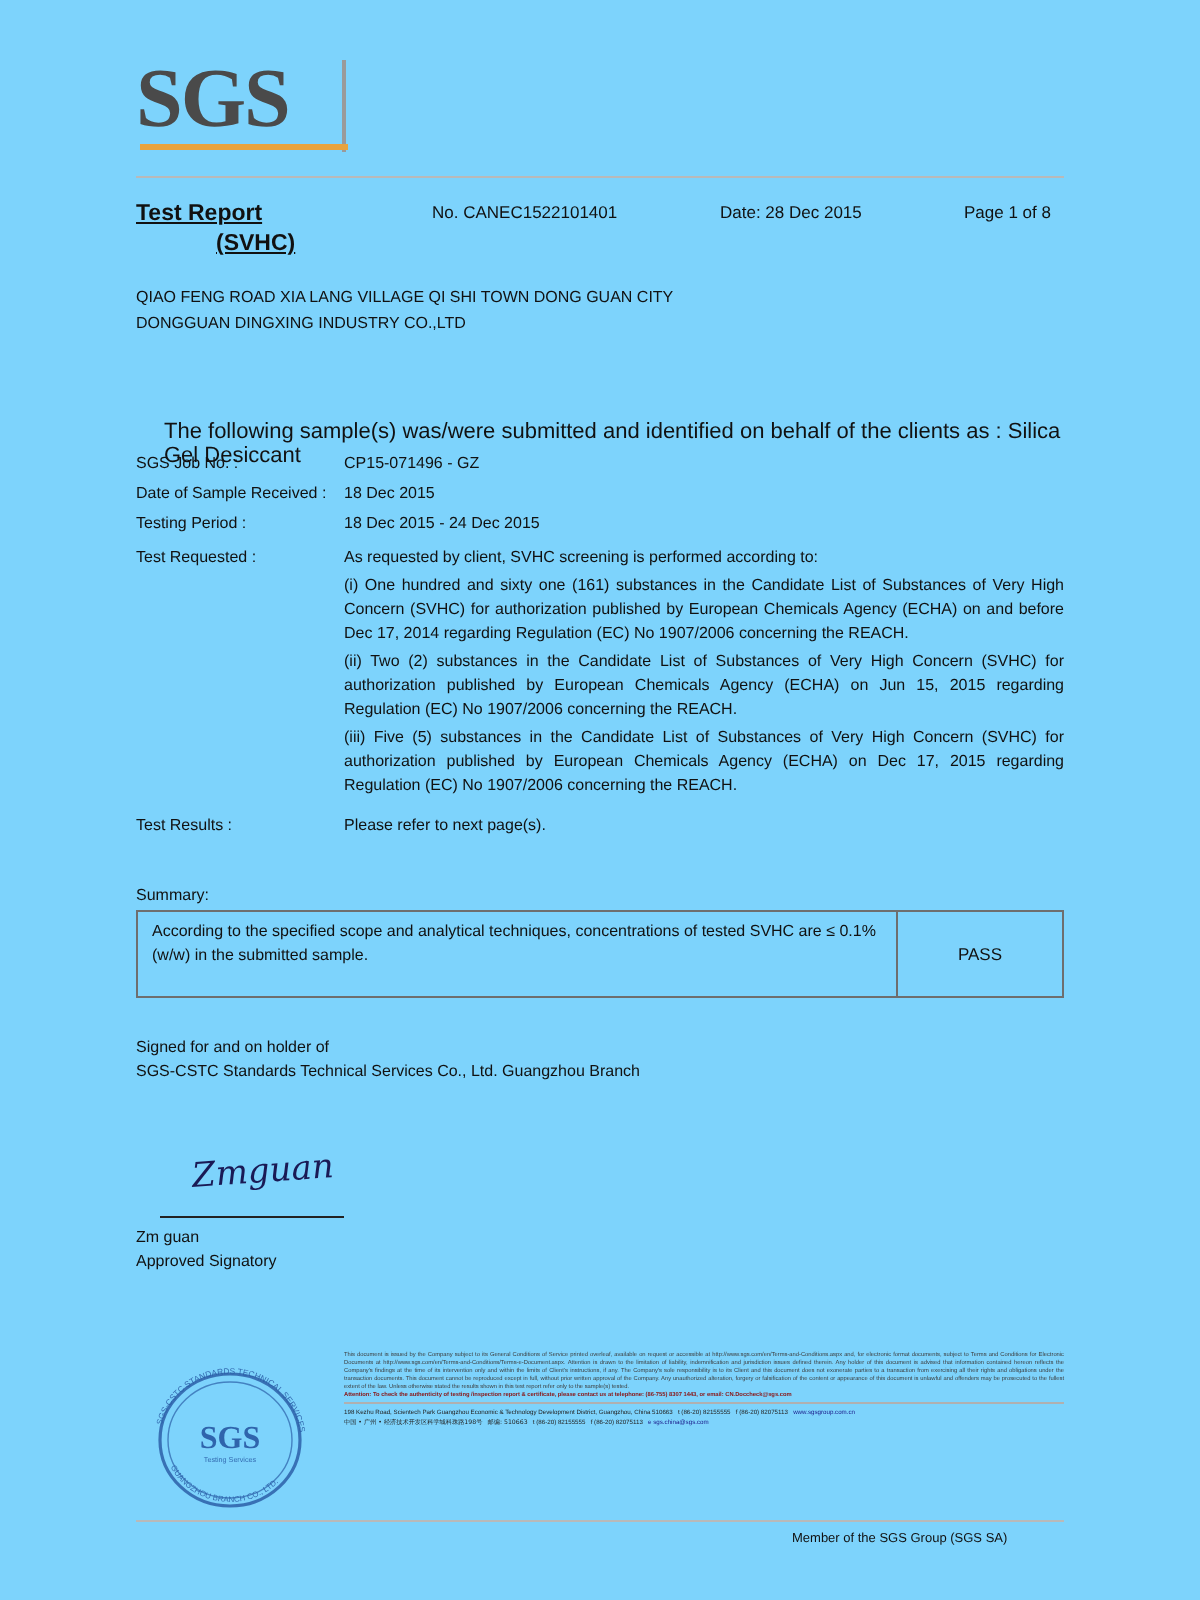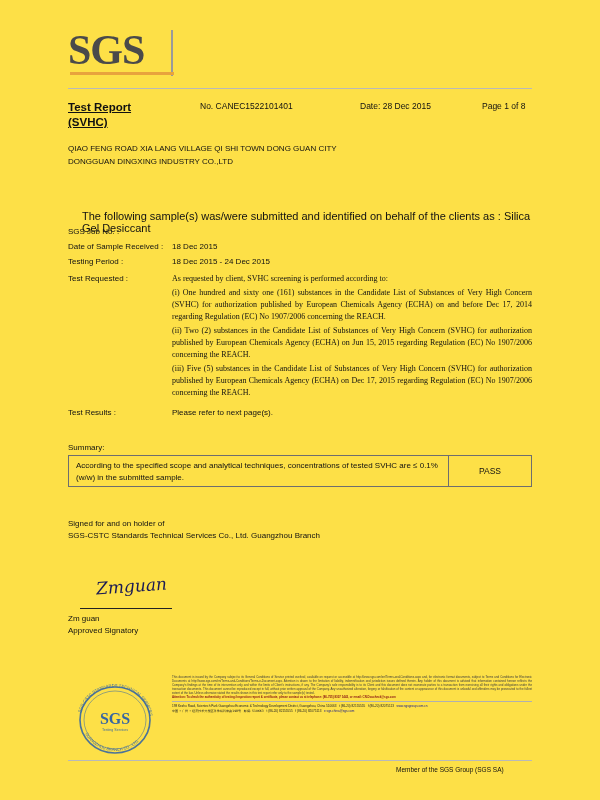--- a/index.html
+++ b/index.html
@@ -7,21 +7,21 @@
     padding: 0;
     background: #d8d8d8;
   }
   body {
     font-family: "Liberation Sans", sans-serif;
   }
   .page {
     position: relative;
     width: 600px;
     height: 800px;
-    background: #fde047;
+    background: #7dd3fc;
     overflow: hidden;
     box-sizing: border-box;
   }
   .page-inner {
     position: absolute;
     left: 0; top: 0;
     width: 600px;
     height: 800px;
   }
   
@@ -86,24 +86,25 @@
     left: 0;
     top: 0;
     font-size: 11.5px;
     font-weight: bold;
     color: #111;
     line-height: 15px;
     text-decoration: underline;
   }
   .doc-title .sub {
     display: block;
+    margin-left: 40px;
   }
   .report-no {
     position: absolute;
-    left: 132px;
+    left: 148px;
     top: 1px;
     font-size: 8.5px;
     color: #111;
   }
   .report-date {
     position: absolute;
     left: 292px;
     top: 1px;
     font-size: 8.5px;
     color: #111;
@@ -157,21 +158,20 @@
   }
   .field-value {
     flex: 1;
     font-size: 8px;
     color: #111;
     line-height: 12px;
   }
   .field-row.tall .field-value p {
     margin: 0 0 0 0;
     text-align: justify;
-    font-family: Liberation Serif, serif;
   }
   .field-row.tall .field-value p + p {
     margin-top: 2px;
   }
 
   
   .summary-label {
     position: absolute;
     left: 68px;
     top: 443px;
@@ -179,21 +179,21 @@
     color: #111;
   }
   .summary-table {
     position: absolute;
     left: 68px;
     top: 455px;
     width: 464px;
     border: 1px solid #6e6e6e;
     box-sizing: border-box;
     display: flex;
-    height: 32px;
+    height: 44px;
   }
   .summary-text {
     flex: 1;
     padding: 4px 7px;
     font-size: 8px;
     color: #111;
     line-height: 11.5px;
     border-right: 1px solid #6e6e6e;
     box-sizing: border-box;
   }
@@ -318,20 +318,21 @@
     <div class="client-block">
       <div>QIAO FENG ROAD XIA LANG VILLAGE QI SHI TOWN DONG GUAN CITY</div>
       <div>DONGGUAN DINGXING INDUSTRY CO.,LTD</div>
     </div>
 
     <div class="intro-line">The following sample(s) was/were submitted and identified on behalf of the clients as : Silica Gel Desiccant</div>
 
     <div class="fields">
       <div class="field-row">
         <div class="field-label">SGS Job No. :</div>
+        <div class="field-value">CP15-071496 - GZ</div>
       </div>
       <div class="field-row">
         <div class="field-label">Date of Sample Received :</div>
         <div class="field-value">18 Dec 2015</div>
       </div>
       <div class="field-row">
         <div class="field-label">Testing Period :</div>
         <div class="field-value">18 Dec 2015 - 24 Dec 2015</div>
       </div>
 

